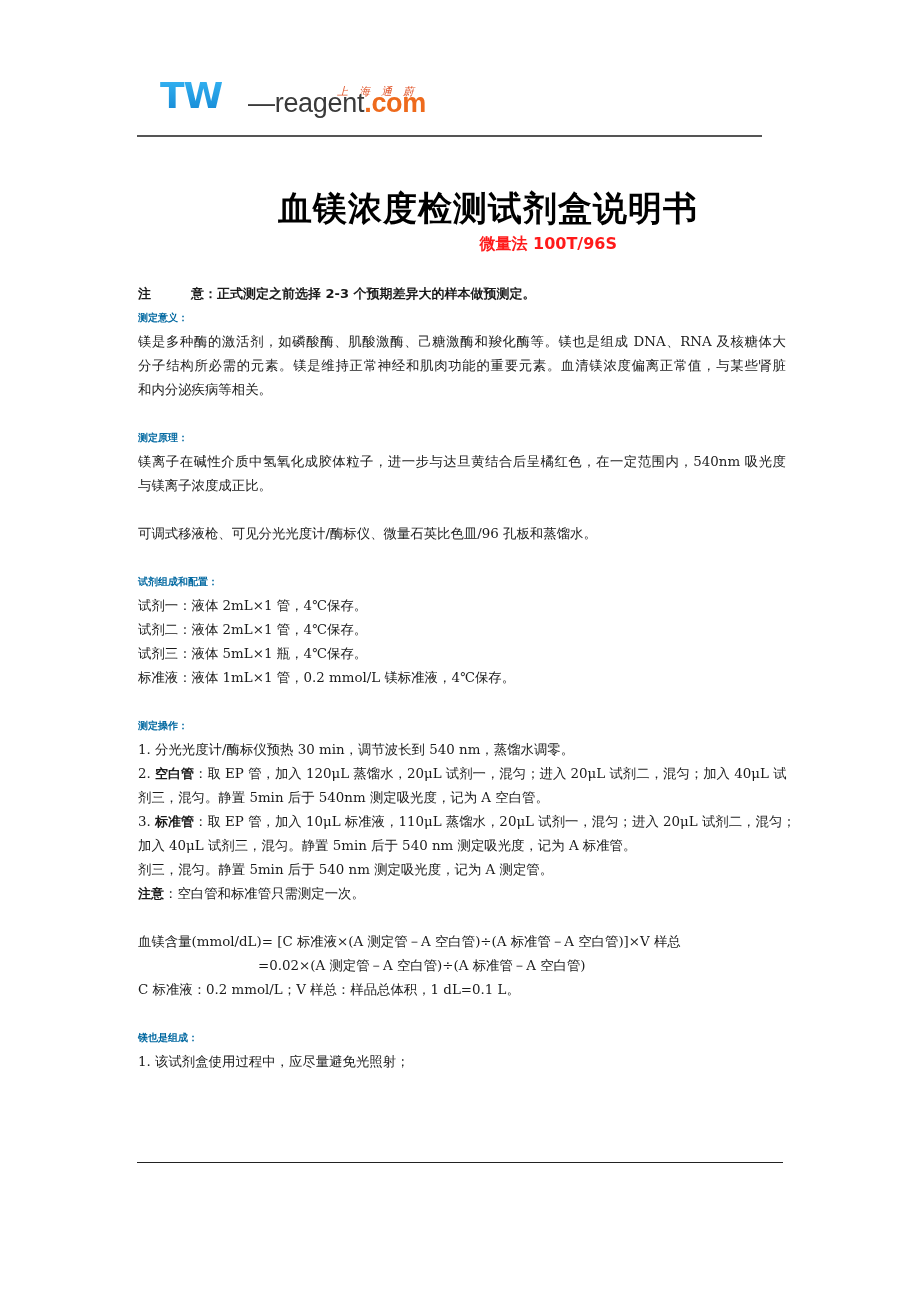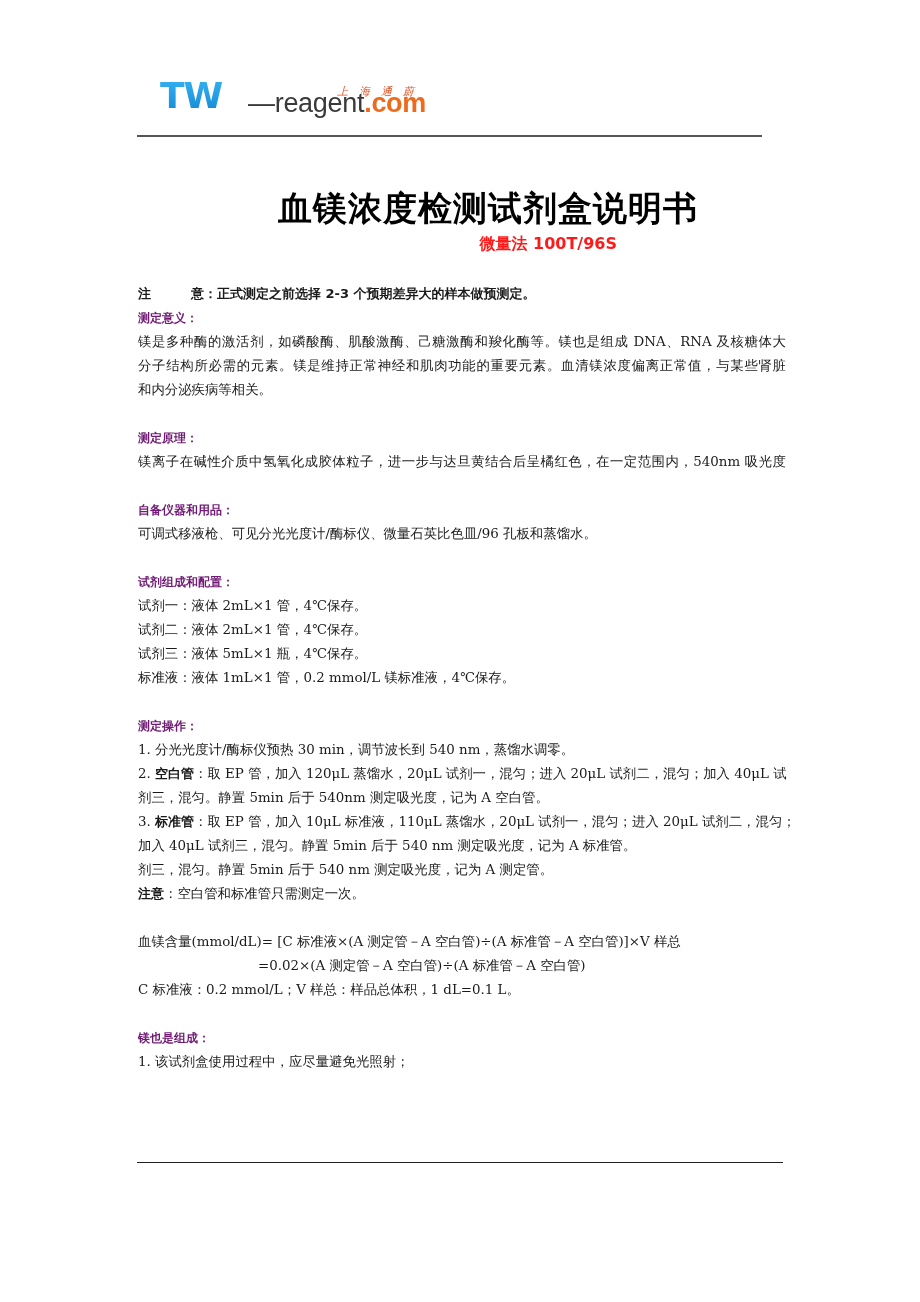--- a/index.html
+++ b/index.html
@@ -113,22 +113,22 @@
       white-space: nowrap;
       overflow: visible;
     }
     .justify {
       text-align: justify;
       text-align-last: justify;
     }
     .heading {
       font-family: "DejaVu Sans", "Liberation Sans", sans-serif;
       font-weight: bold;
-      font-size: 12px;
-      color: #701a75;
+      font-size: 10px;
+      color: #0369a1;
     }
     .blank {
       height: 24px;
     }
     .b {
       font-weight: bold;
       font-family: "DejaVu Sans", "Liberation Sans", sans-serif;
       font-size: 13px;
     }
     .note-label {
@@ -175,23 +175,23 @@
     </div>
 
     <div class="line heading">测定意义：</div>
     <div class="line justify">镁是多种酶的激活剂，如磷酸酶、肌酸激酶、己糖激酶和羧化酶等。镁也是组成 DNA、RNA 及核糖体大</div>
     <div class="line justify">分子结构所必需的元素。镁是维持正常神经和肌肉功能的重要元素。血清镁浓度偏离正常值，与某些肾脏</div>
     <div class="line">和内分泌疾病等相关。</div>
     <div class="blank"></div>
 
     <div class="line heading">测定原理：</div>
     <div class="line justify">镁离子在碱性介质中氢氧化成胶体粒子，进一步与达旦黄结合后呈橘红色，在一定范围内，540nm 吸光度</div>
-    <div class="blank"></div>
-
-    <div class="line heading">自备仪器和用品：</div>
+    <div class="line">与镁离子浓度成正比。</div>
+    <div class="blank"></div>
+
     <div class="line">可调式移液枪、可见分光光度计/酶标仪、微量石英比色皿/96 孔板和蒸馏水。</div>
     <div class="blank"></div>
 
     <div class="line heading">试剂组成和配置：</div>
     <div class="line">试剂一：液体 2mL×1 管，4℃保存。</div>
     <div class="line">试剂二：液体 2mL×1 管，4℃保存。</div>
     <div class="line">试剂三：液体 5mL×1 瓶，4℃保存。</div>
     <div class="line">标准液：液体 1mL×1 管，0.2 mmol/L 镁标准液，4℃保存。</div>
     <div class="blank"></div>
 

